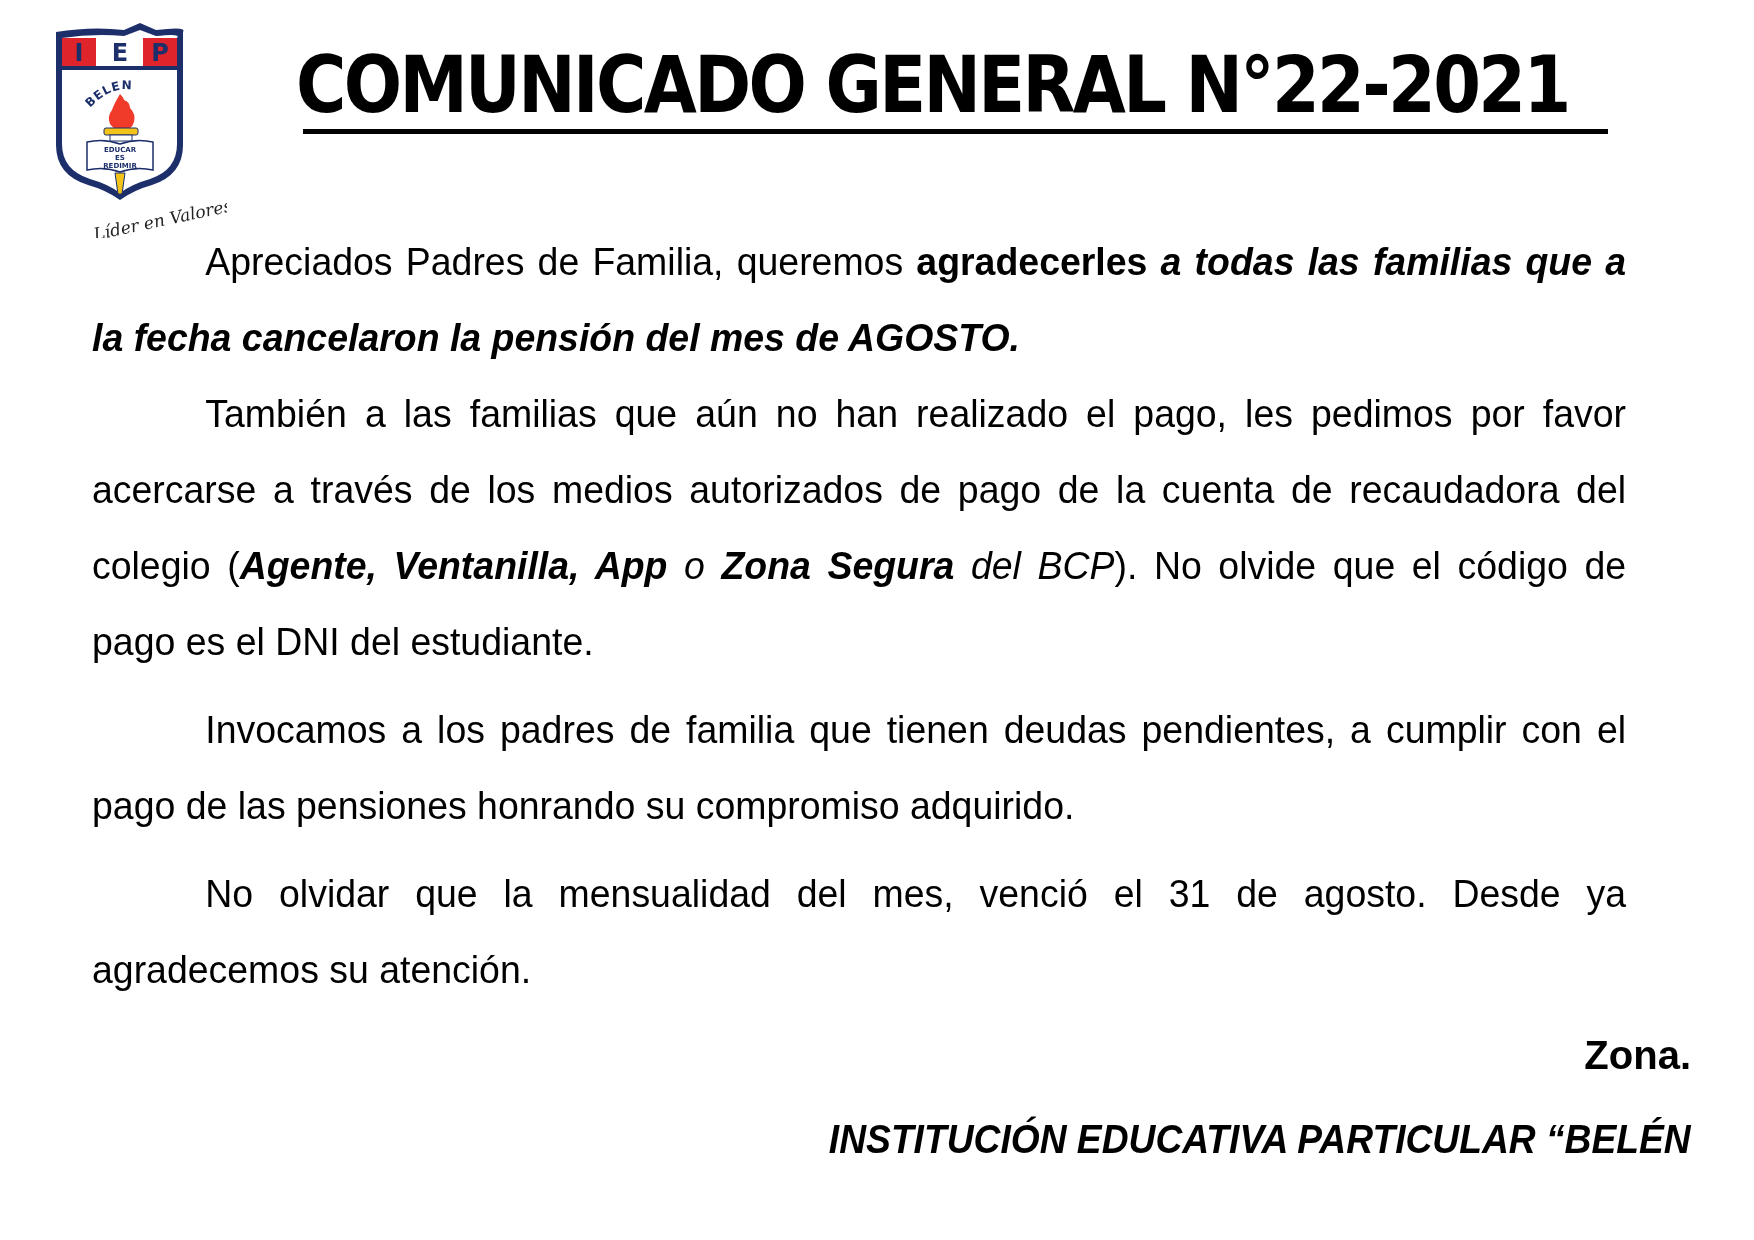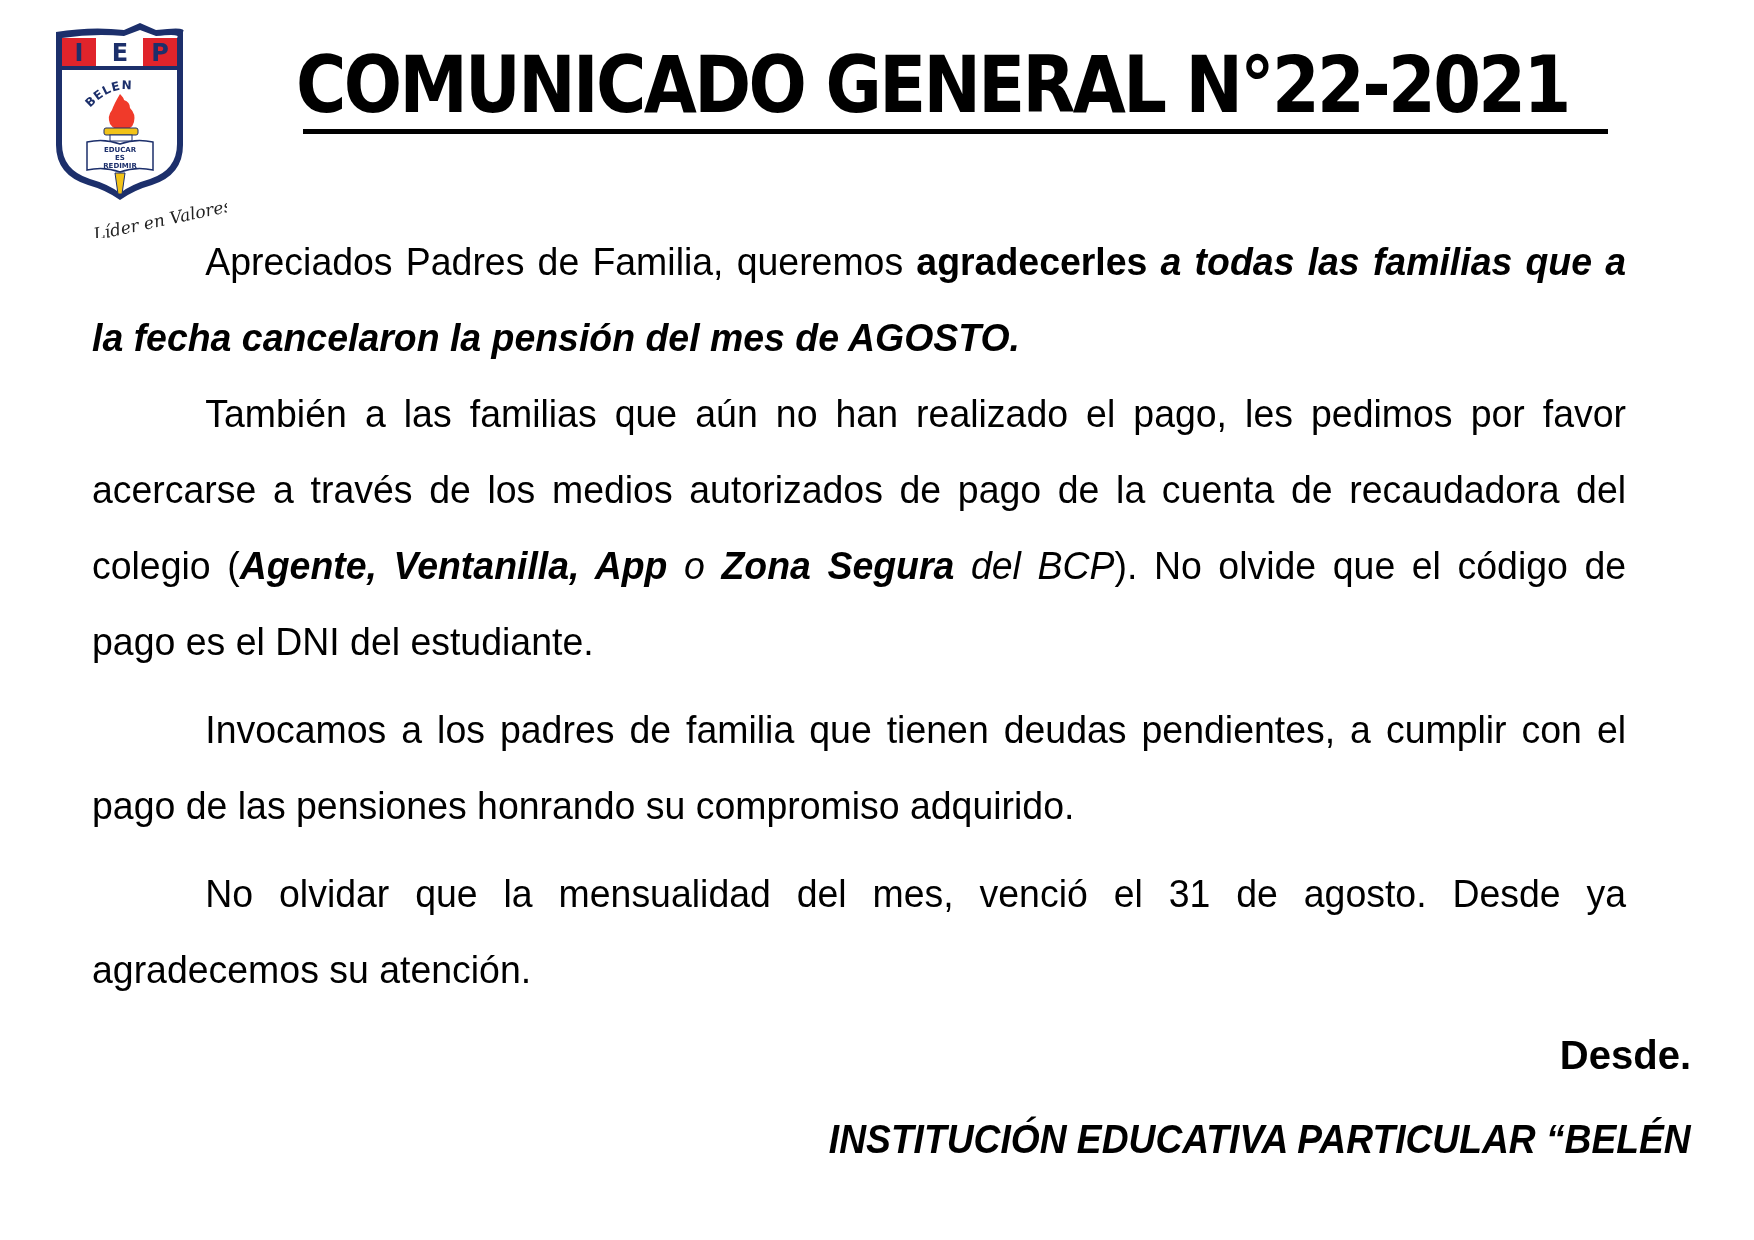--- a/index.html
+++ b/index.html
@@ -146,14 +146,14 @@
     <span>También a las familias que aún no han realizado el pago, les  pedimos por favor acercarse a través de los medios autorizados de pago de la cuenta de recaudadora del colegio (</span><span class="bi">Agente, Ventanilla, App</span><span class="i"> o </span><span class="bi">Zona Segura</span><span class="i"> del BCP</span><span>). No olvide que el código de pago es el DNI del estudiante.</span>
   </p>
   <p class="para">
     <span>Invocamos a los padres de familia que tienen deudas pendientes, a cumplir con el pago de las pensiones honrando su compromiso adquirido.</span>
   </p>
   <p class="para">
     <span>No olvidar que la mensualidad del mes, venció el 31 de agosto. Desde ya agradecemos su atención.</span>
   </p>
 </div>
 
-<p class="signoff">Desde.</p>
+<p class="signoff">Zona.</p>
 <p class="institution">INSTITUCIÓN EDUCATIVA PARTICULAR “BELÉN</p>
 
 </body></html>

